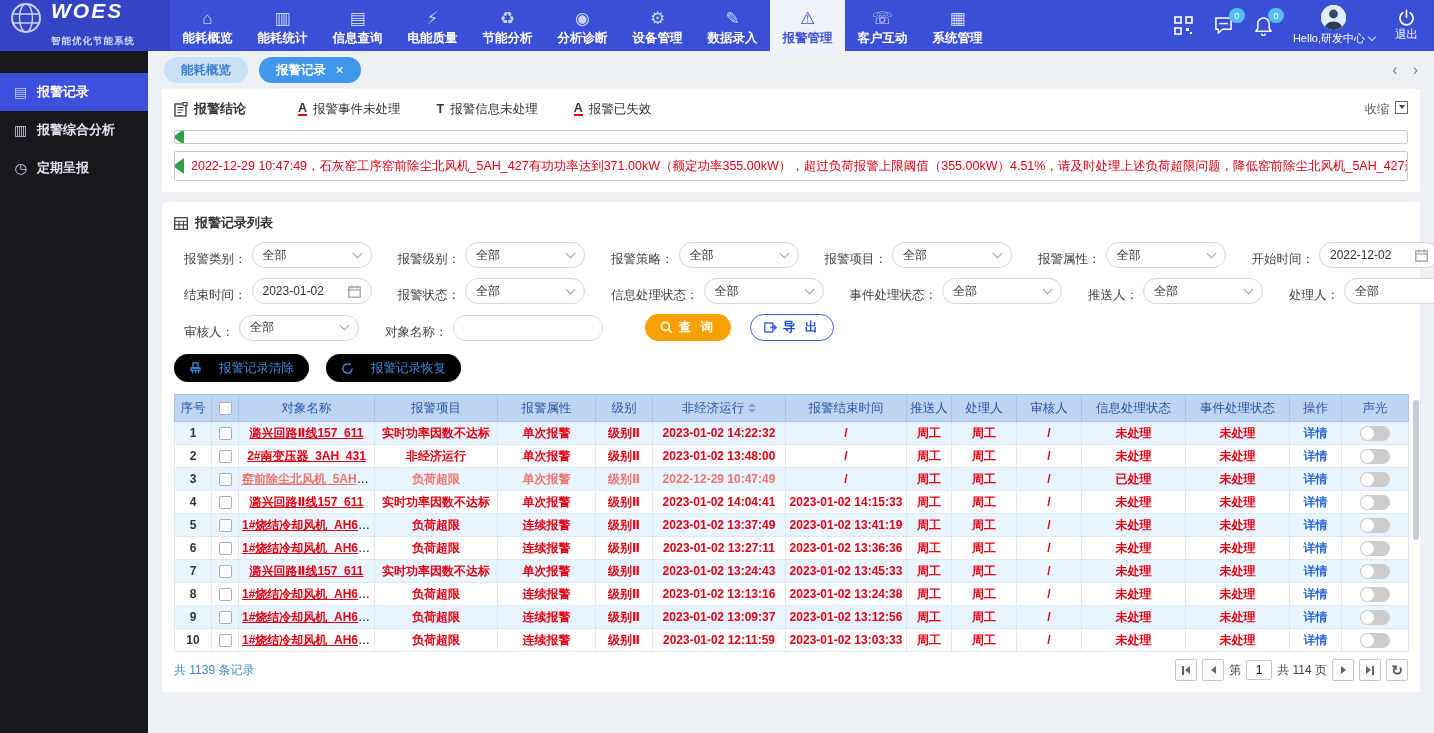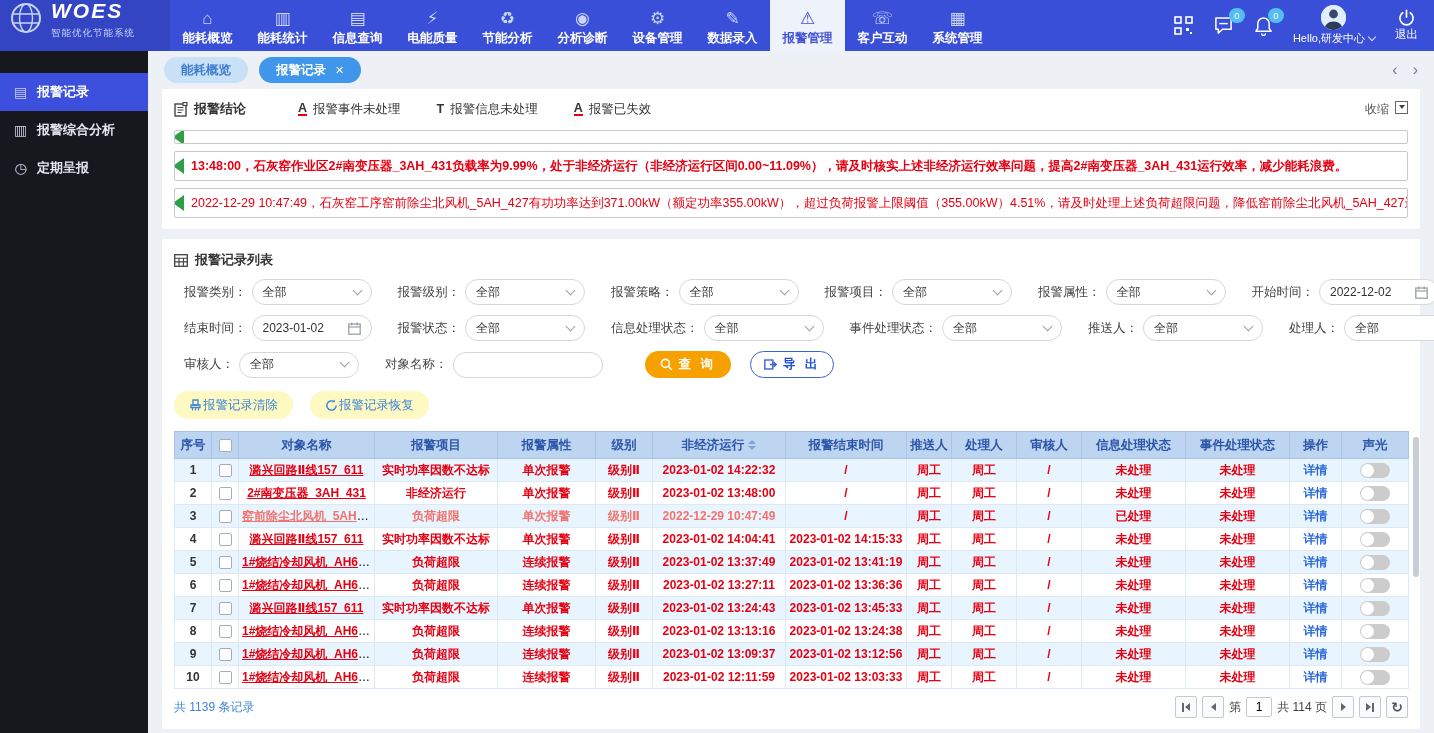--- a/index.html
+++ b/index.html
@@ -3,21 +3,21 @@
 <meta charset="utf-8">
 <style>
   *{margin:0;padding:0;box-sizing:border-box}
   html,body{width:1434px;height:733px}
   body{position:relative;overflow:hidden;background:#edf0f5;font-family:"Liberation Sans","DejaVu Sans",sans-serif;-webkit-font-smoothing:antialiased}
 
   
   .navbar{position:absolute;top:0;left:0;right:0;height:51px;background:#3a4fd8;display:flex;align-items:stretch;color:#fff;z-index:5}
   .brand{width:170px;background:#3445c4;display:flex;align-items:flex-start;gap:7px;padding-left:8px;flex:0 0 auto}
   .brand-name{font-size:21px;font-weight:bold;font-style:italic;letter-spacing:2px;line-height:21px}
-  .brand-sub{font-size:9.5px;color:#cdd7f8;letter-spacing:1px;margin-top:6px;font-weight:normal}
+  .brand-sub{font-size:9.5px;color:#cdd7f8;letter-spacing:1px;margin-top:14px;font-weight:bold}
   .nav-menu{display:flex}
   .nav-item{width:75px;display:flex;flex-direction:column;align-items:center;justify-content:center;cursor:pointer;padding-top:3px}
   .nav-ico{font-size:17px;height:23px;line-height:23px;color:#c9d4f8}
   .nav-label{font-size:12.5px;font-weight:bold;white-space:nowrap}
   .nav-item.active{background:#eef2fb;color:#4252d8}
   .nav-item.active .nav-ico{color:#4252d8}
   .nav-right{margin-left:auto;display:flex;align-items:center;gap:20px;padding-right:16px}
   .ib{position:relative;display:flex;align-items:center;cursor:pointer}
   .badge{position:absolute;top:-8px;right:-11px;background:#56bdf0;color:#fff;font-size:9.5px;min-width:16px;height:15px;border-radius:8px;display:flex;align-items:center;justify-content:center;padding:0 3px}
   .user{display:flex;flex-direction:column;align-items:center;font-size:11px;gap:1px;cursor:pointer}
@@ -55,34 +55,34 @@
   .collapse-box{width:13px;height:13px;border:1px solid #666;display:flex;align-items:center;justify-content:center}
   .collapse-box i{width:0;height:0;border:3px solid transparent;border-top:4px solid #444;margin-top:3px}
   .alert-row{position:relative;border:1px solid #c9c9c9;border-radius:2px;margin-top:7px;padding:6px 10px 6px 16px;font-size:12.5px;color:#e60012;line-height:16px;white-space:nowrap;overflow:hidden}
   .alert-row.bold{font-weight:bold}
   .alert-marker{position:absolute;left:-2px;top:50%;transform:translateY(-50%);width:0;height:0;border:8px solid transparent;border-right:11px solid #2f9e44;border-left:0}
 
   
   .list-card{padding:6px 12px 4px;position:relative}
   .list-title{display:flex;align-items:center;gap:7px;font-size:13px;font-weight:bold;color:#333;height:30px;margin-bottom:4px}
   .f-row{display:flex;align-items:center;margin-bottom:10px;gap:26px;padding-left:10px}
-  .f-item{display:flex;align-items:center}
+  .f-item{display:flex;align-items:flex-end}
   .f-label{font-size:12.5px;color:#444;white-space:nowrap;padding-right:5px}
   .sel{width:120px;height:26px;border:1px solid #d4d7dc;border-radius:13px;display:flex;align-items:center;padding:0 10px;font-size:12px;color:#333;background:#fff;cursor:pointer;gap:4px}
   .sel-val{flex:1;white-space:nowrap;overflow:hidden}
   .sel-caret{width:7px;height:7px;border-right:1.5px solid #9aa0a8;border-bottom:1.5px solid #9aa0a8;transform:rotate(45deg);margin-top:-4px;flex:0 0 auto}
   .txt{width:150px;height:26px;border:1px solid #d4d7dc;border-radius:13px;padding:0 10px;font-size:12px;outline:none}
   .f-actions{display:flex;gap:19px;margin-left:16px}
   .btn-search{height:27px;border-radius:14px;background:#f7a100;color:#fff;border:none;padding:0 15px;font-size:12.5px;font-weight:bold;display:flex;align-items:center;gap:6px;cursor:pointer;letter-spacing:3px}
   .btn-export{height:27px;border-radius:14px;background:#fff;color:#1d4ed8;border:1px solid #3a62d8;padding:0 13px;font-size:12.5px;font-weight:bold;display:flex;align-items:center;gap:6px;cursor:pointer;letter-spacing:3px}
   .bulk-row{display:flex;gap:17px;padding:3px 0 12px}
-  .btn-light{height:28px;border-radius:14px;background:#fef9c3;color:#3e86d6;border:none;padding:0 15px;font-size:12.5px;display:flex;align-items:center;gap:1px;cursor:pointer}
+  .btn-light{height:28px;border-radius:14px;background:#000000;color:#3e86d6;border:none;padding:0 15px;font-size:12.5px;display:flex;align-items:center;gap:17px;cursor:pointer}
 
   table{width:100%;border-collapse:collapse;table-layout:fixed}
-  thead th{background:#bdd5f0;color:#2d55a8;font-size:12.5px;font-weight:bold;height:27px;border:1px solid #a9c4e4;padding:0 2px;white-space:nowrap;overflow:hidden}
+  thead th{background:#bdd5f0;color:#2d55a8;font-size:12.5px;font-weight:normal;height:27px;border:1px solid #a9c4e4;padding:0 2px;white-space:nowrap;overflow:hidden}
   tbody td{height:23px;font-size:12px;text-align:center;border:1px solid #dce8f5;padding:0 3px;overflow:hidden;white-space:nowrap;text-overflow:ellipsis}
   tbody tr.odd{background:#e9f5fe}
   .red{color:#e60012;font-weight:bold}
   .red.dim{color:#f2736d}
   .c-no{color:#333;font-weight:bold}
   .lnk{color:#e60012;font-weight:bold;text-decoration:underline;cursor:pointer}
   .lnk.dim{color:#f2736d}
   .detail{color:#2a68d8;font-weight:bold;cursor:pointer}
   .cb{width:13px;height:13px;border:1px solid #a8adb5;border-radius:2px;background:#fff;margin:0 auto;cursor:pointer}
   .toggle{width:30px;height:15px;border-radius:8px;background:#ccc;position:relative;margin:0 auto;cursor:pointer}
@@ -280,21 +280,20 @@
         </div>
       <div class="collapse">
         <span>收缩</span>
         <span class="collapse-box">
             <i></i>
           </span>
       </div>
     </div>
     <div id="alerts">
         <div class="alert-row bold"><i class="alert-marker"></i></div>
-        <div class="alert-row bold"><i class="alert-marker"></i><span>13:48:00，石灰窑作业区2#南变压器_3AH_431负载率为9.99%，处于非经济运行（非经济运行区间0.00~11.09%），请及时核实上述非经济运行效率问题，提高2#南变压器_3AH_431运行效率，减少能耗浪费。</span></div>
         <div class="alert-row"><i class="alert-marker"></i><span>2022-12-29 10:47:49，石灰窑工序窑前除尘北风机_5AH_427有功功率达到371.00kW（额定功率355.00kW），超过负荷报警上限阈值（355.00kW）4.51%，请及时处理上述负荷超限问题，降低窑前除尘北风机_5AH_427运行潜在安全风险。</span></div>
       </div>
   </section>
 
   <section class="card list-card">
     <div class="list-title">
       <span>
         <svg width="14" height="13" viewBox="0 0 14 13">
             <rect x="0.7" y="0.7" width="12.6" height="11.6" fill="none" stroke="#444" stroke-width="1.3"></rect>
             <path d="M0.7 4.3h12.6M0.7 7.9h12.6M5 4.3v8M9.4 4.3v8" stroke="#444" stroke-width="1.1"></path>

